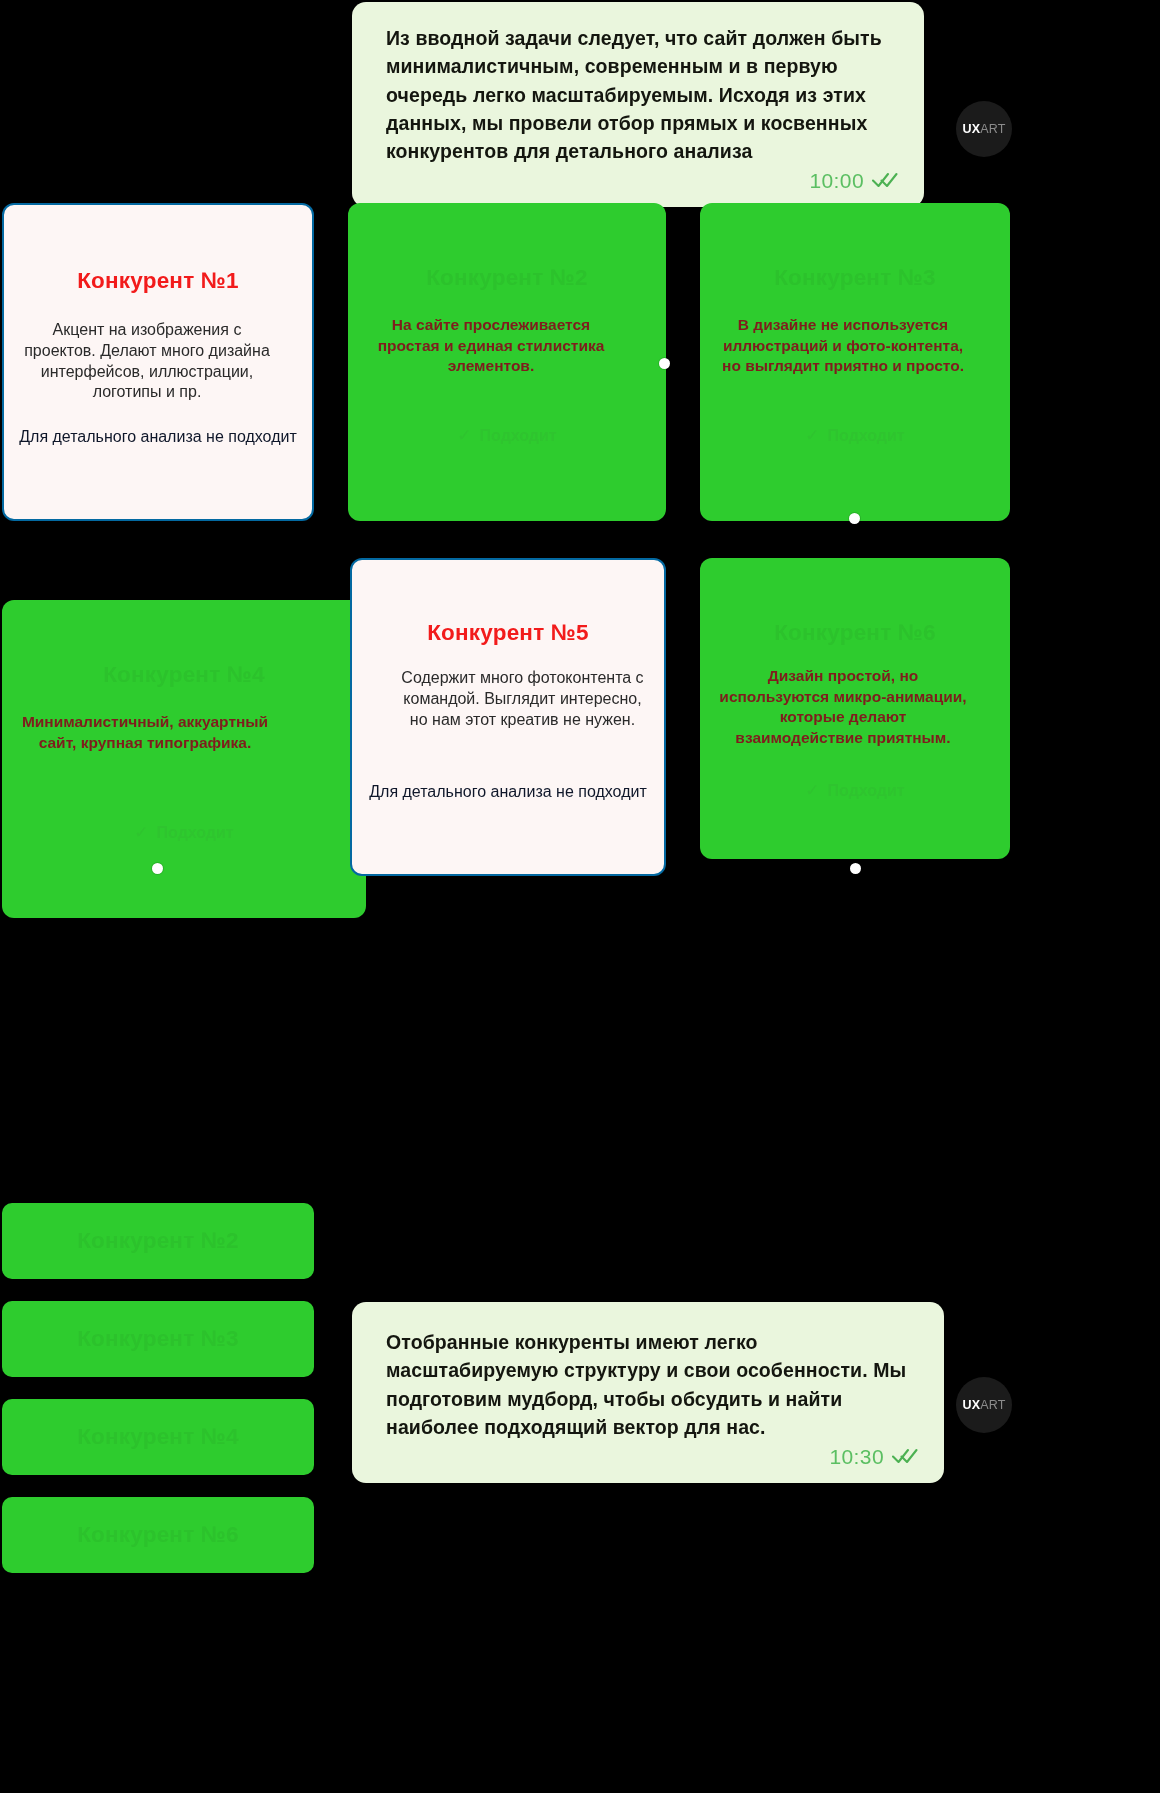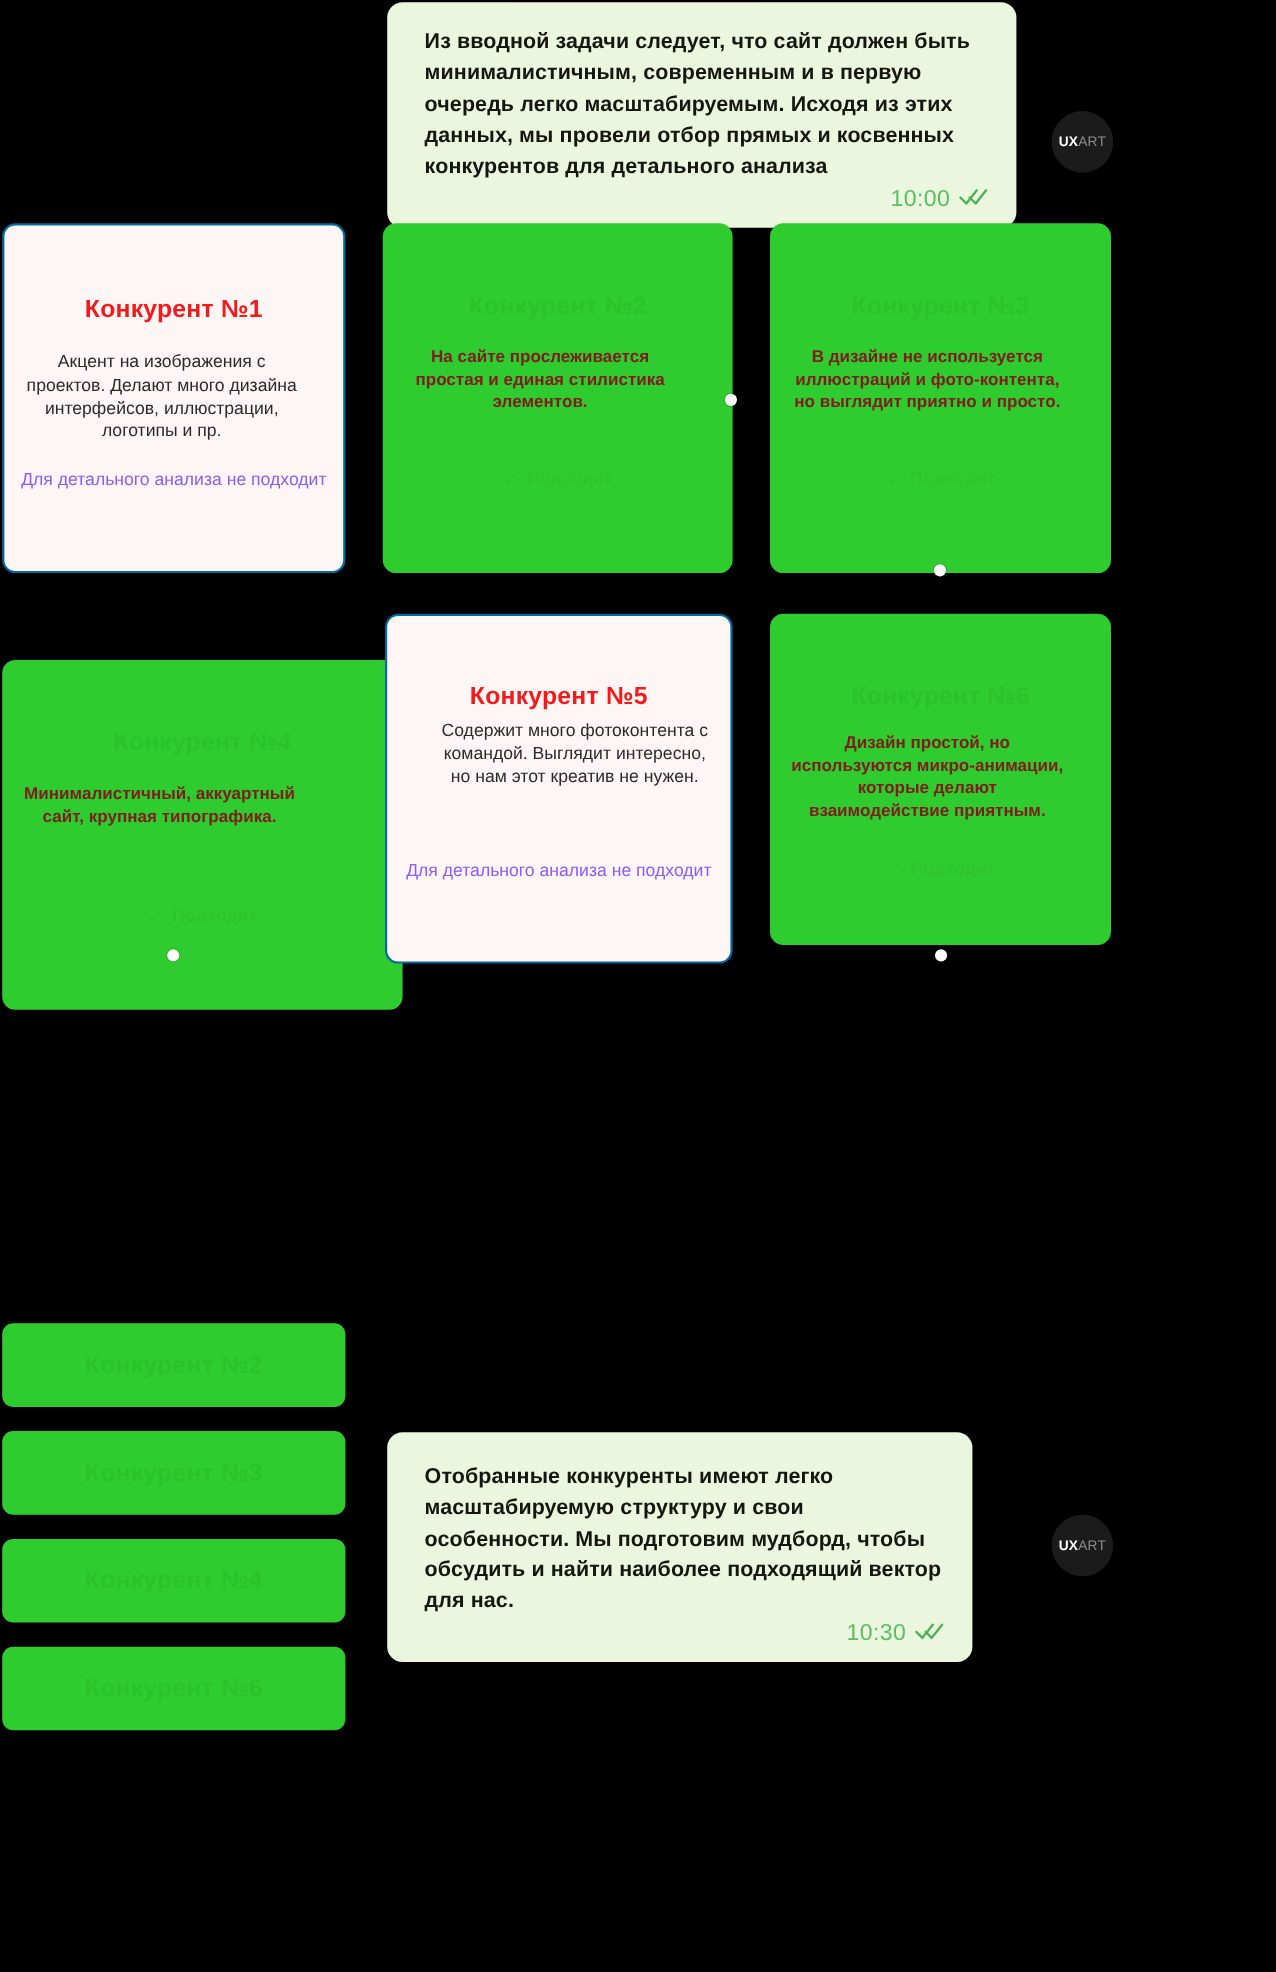--- a/index.html
+++ b/index.html
@@ -44,21 +44,21 @@
     font-size: 12.5px; letter-spacing: .2px;
   }
   .avatar .ux { color:#ffffff; font-weight:800; }
   .avatar .art { color:#8b8b8b; font-weight:500; }
 
   
   #bubble-top { left: 352px; top: 2px; width: 572px; }
   #avatar-top { left: 956px; top: 101px; }
 
   
-  #bubble-bottom { left: 352px; top: 1302px; width: 532px; padding-top: 26px; }
+  #bubble-bottom { left: 352px; top: 1302px; width: 592px; padding-top: 26px; }
   #avatar-bottom { left: 956px; top: 1377px; }
 
   
   .card {
     position: absolute;
     border-radius: 12px;
     display: flex; flex-direction: column;
     align-items: center;
     text-align: center;
     padding: 16px 18px;
@@ -75,21 +75,21 @@
   .card .cbody {
     font-size: 15.5px; line-height: 1.33; font-weight: 700;
     color: #7f1d1d;
     max-width: 250px;
   }
   .card.bad .cbody { font-weight: 400; color:#2a2a2a; font-size:16px; line-height:1.30; }
 
   .card .cverdict {
     font-size: 16px; line-height: 1.3; font-weight: 400;
   }
-  .card.bad .cverdict { color:#8b5cf6; }
+  .card.bad .cverdict { color:#0f172a; }
   .card.good .cverdict {
     color:#2fc42f; font-weight:600; display:flex; gap:8px; align-items:center;
   }
   .card.good .cverdict .chk { font-size:17px; }
 
   
   #card-1 { left:2px;   top:203px; width:312px; height:318px; }
   #card-2 { left:348px; top:203px; width:318px; height:318px; }
   #card-3 { left:700px; top:203px; width:310px; height:318px; }
   #card-4 { left:2px;   top:586px; width:364px; height:318px;margin-top:14px; }
@@ -108,21 +108,21 @@
 
   .r2 .ctitle { top:62px; }
   .r2 .cbody  { top:112px; }
   .r2 .cverdict { top:222px; }
 
   
   #card-1 .ctitle { top:63px; }
   #card-1 .cbody  { top:115px; }
   #card-1 .cverdict { top:222px; }
   #card-5 .ctitle { top:60px; }
-  #card-5 .cbody  { top:95px;margin-left:29px; }
+  #card-5 .cbody  { top:108px;margin-left:29px; }
   #card-5 .cverdict { top:222px; }
   #card-6 .cbody  { top:108px; }
 
   
   .dot {
     position: absolute; width: 11px; height: 11px;
     border-radius: 50%; background: #ffffff;
     box-shadow: 0 0 0 1px rgba(0,0,0,.12);
   }
   #dot-a { left: 659px; top: 358px; }

